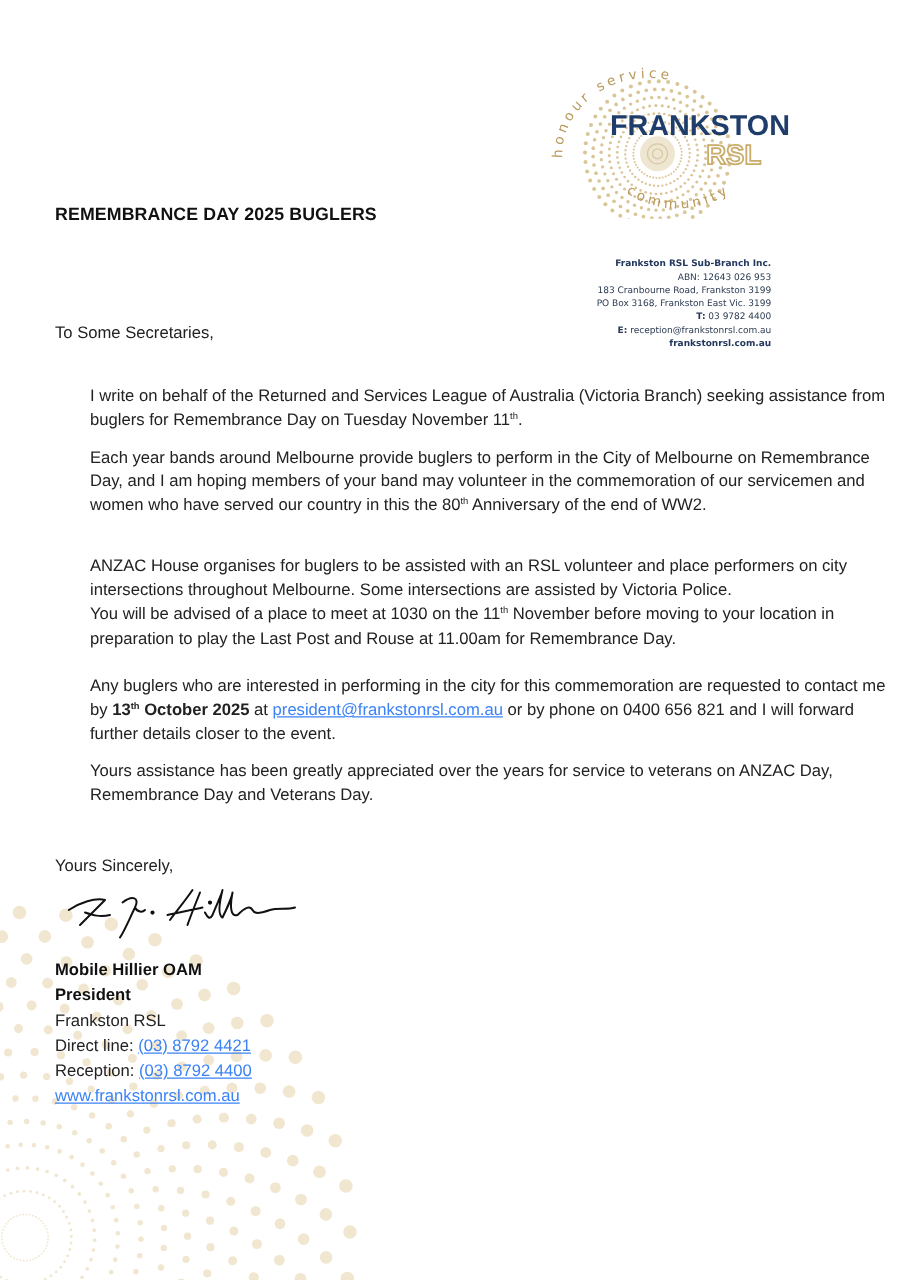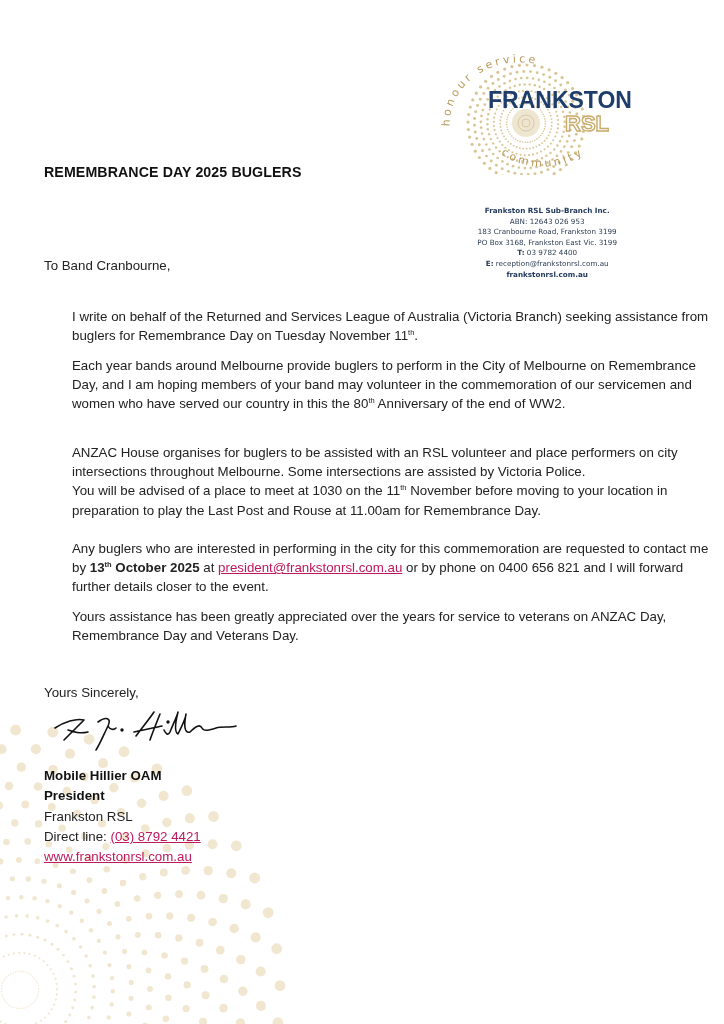--- a/index.html
+++ b/index.html
@@ -17,21 +17,21 @@
     
     .watermark { position: absolute; left: -150px; top: 640px; width: 520px; height: 520px; pointer-events: none; }
 
     
     .logo { position: absolute; left: 428px; top: 35px; width: 210px; height: 140px; }
     .logo svg { width: 100%; height: 100%; }
 
     
     .address {
       position: absolute; right: 107px; top: 206px;
-      text-align: center; font-size: 7.2px; line-height: 10.6px; color: #2b3b52;
+      text-align: right; font-size: 7.2px; line-height: 10.6px; color: #2b3b52;
       font-family: "DejaVu Sans", sans-serif;
     }
     .address .org { font-weight: bold; color: #23395d; }
     .address .lbl { font-weight: bold; }
     .address .web { font-weight: bold; color: #23395d; }
 
     .title {
       position: absolute; left: 44px; top: 164px;
       font-size: 14.2px; font-weight: bold; letter-spacing: 0.1px; color: #111;
     }
@@ -42,21 +42,21 @@
       position: absolute; left: 44px; width: 650px;
       font-size: 13.3px; line-height: 19.2px; color: #222; margin-left: 28px;
     }
     .body-text sup { font-size: 7.5px; vertical-align: 5px; line-height: 0; }
     .p1 { top: 307px; }
     .p2 { top: 356px; }
     .p3 { top: 443px; }
     .p4 { top: 539px; }
     .p5 { top: 607px; }
 
-    a.link { color: #be185d; text-decoration: underline; }
+    a.link { color: #3b82f6; text-decoration: underline; }
 
     .closing { position: absolute; left: 44px; top: 685px; font-size: 13.3px; color: #222; }
 
     .signature { position: absolute; left: 50px; top: 700px; width: 200px; height: 55px; }
 
     .sig-block {
       position: absolute; left: 44px; top: 766px;
       font-size: 13.3px; line-height: 20.3px; color: #222;
     }
     .sig-block .name, .sig-block .role { font-weight: bold; color: #111; }
@@ -1146,21 +1146,21 @@
     <div>ABN: 12643 026 953</div>
     <div>183 Cranbourne Road, Frankston 3199</div>
     <div>PO Box 3168, Frankston East Vic. 3199</div>
     <div><span class="lbl">T:</span> <span>03 9782 4400</span></div>
     <div><span class="lbl">E:</span> <span>reception@frankstonrsl.com.au</span></div>
     <div class="web">frankstonrsl.com.au</div>
   </div>
 
   <div class="title">REMEMBRANCE DAY 2025 BUGLERS</div>
 
-  <div class="salutation">To Band Cranbourne,</div>
+  <div class="salutation">To Some Secretaries,</div>
 
   <div class="body-text p1">
     <span>I write on behalf of the Returned and Services League of Australia (Victoria Branch) seeking assistance from buglers for Remembrance Day on Tuesday November 11</span><sup>th</sup><span>.</span>
   </div>
 
   <div class="body-text p2">
     <span>Each year bands around Melbourne provide buglers to perform in the City of Melbourne on Remembrance Day,  and I am hoping members of your band may volunteer in the commemoration of our servicemen and women who have served our country in this the 80</span><sup>th</sup><span> Anniversary of the end of WW2.</span>
   </div>
 
   <div class="body-text p3">
@@ -1186,15 +1186,16 @@
       <path d="M114 30 C 116 34, 118 36, 120 32 C 124 22, 128 14, 128 12 C 126 20, 124 32, 128 34 C 132 26, 136 16, 136 14 C 134 24, 134 34, 140 32 C 146 26, 150 24, 152 28 C 154 32, 160 30, 166 28 C 172 26, 180 28, 186 26"></path>
       <circle cx="118" cy="22" r="0.9" fill="#111"></circle>
     </g>
   </svg>
 
   <div class="sig-block">
     <div class="name">Mobile Hillier OAM</div>
     <div class="role">President</div>
     <div>Frankston RSL</div>
     <div><span>Direct line: </span><a class="link" href="#">(03) 8792 4421</a></div>
+    <div><span>Reception: </span><a class="link" href="#">(03) 8792 4400</a></div>
     <div><a class="link" href="#">www.frankstonrsl.com.au</a></div>
   </div>
 </div>
 
 </body></html>

